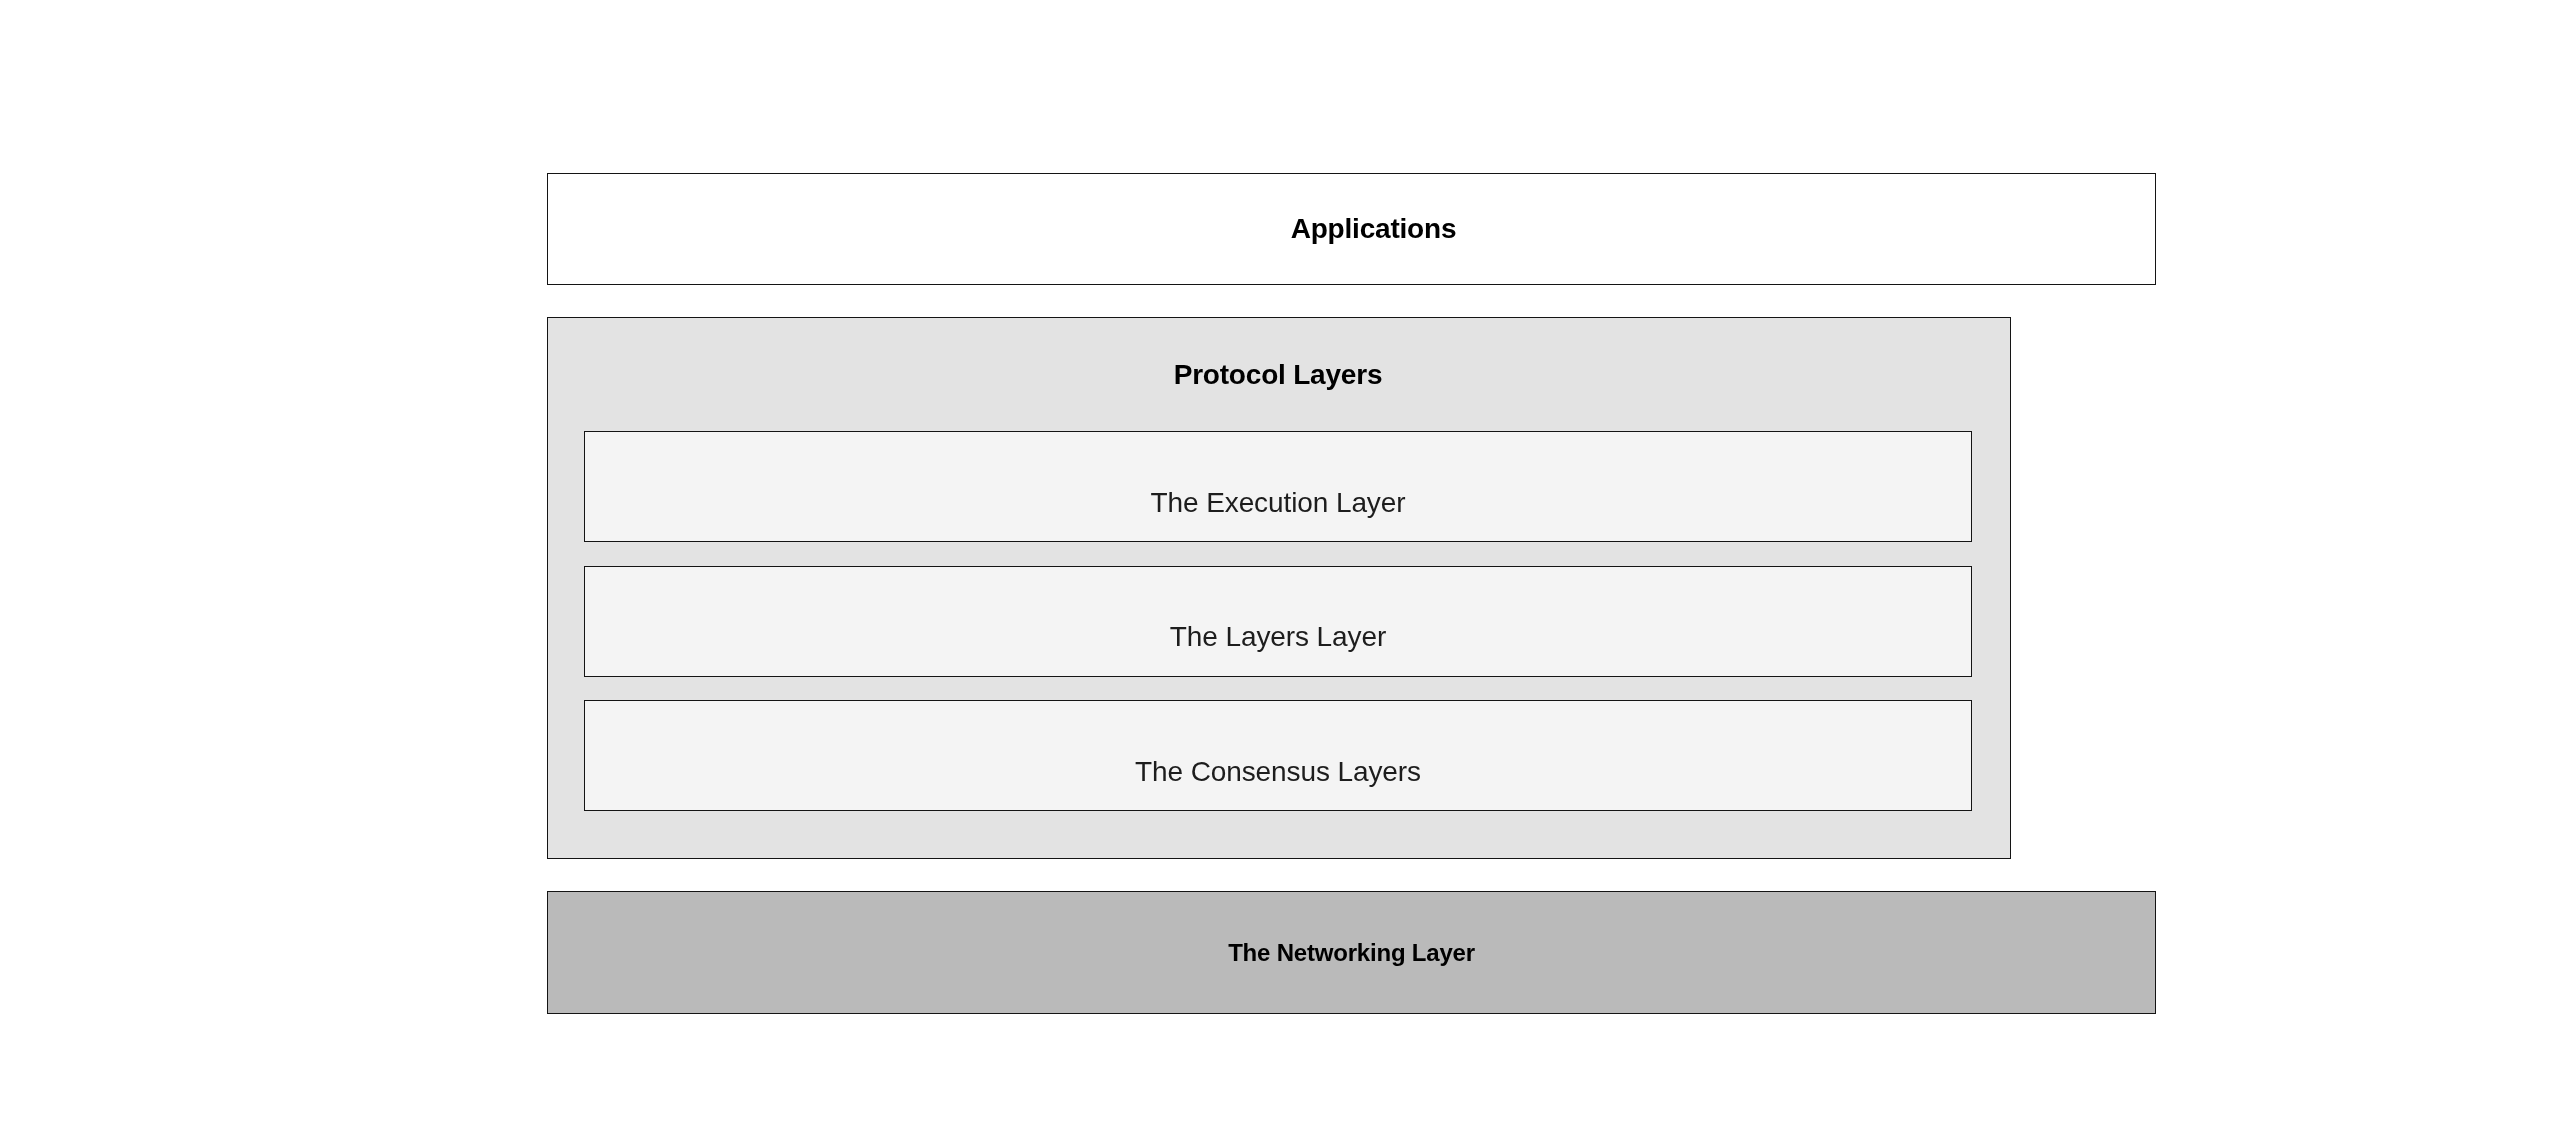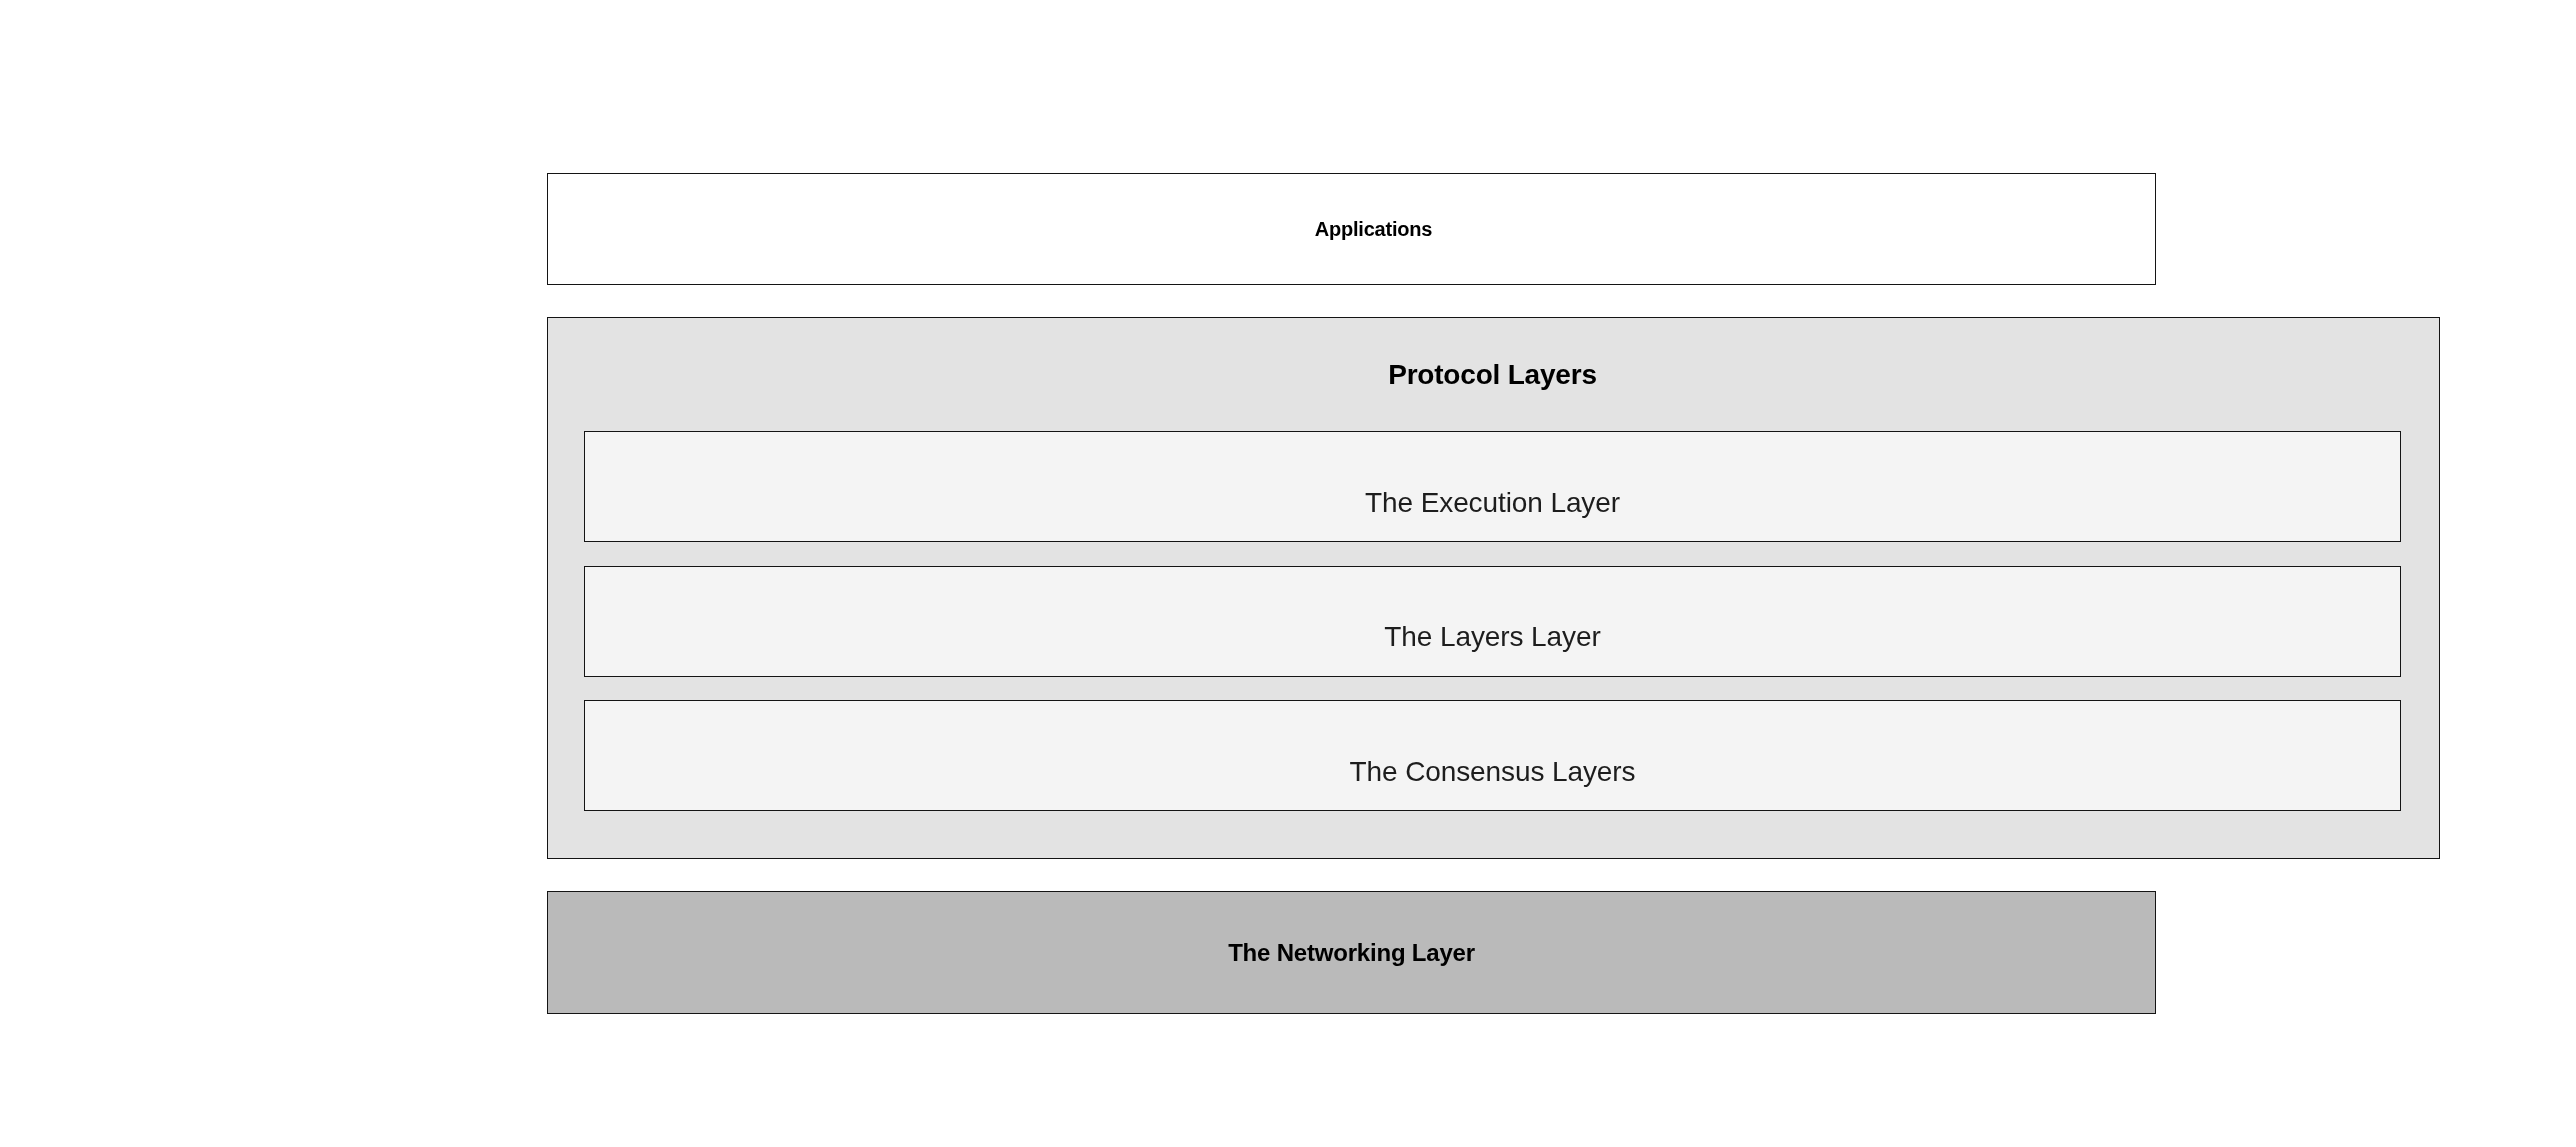--- a/index.html
+++ b/index.html
@@ -28,37 +28,37 @@
     box-sizing: border-box;
     width: 1609px;
     height: 112px;
     background: #ffffff;
     border: 1.9px solid #141414;
     display: flex;
     align-items: center;
     justify-content: center;
   }
   .applications-label {
-    font-size: 20px;
+    font-size: 28px;
     font-weight: 700;
     color: #000000;
     letter-spacing: -0.2px;
     line-height: 1;
     margin-left: 44px;
   }
 
   
   .band-gap {
     height: 32px;
   }
 
   
   .protocol-container {
     box-sizing: border-box;
-    width: 1893px;
+    width: 1464px;
     height: 542px;
     background: #e3e3e3;
     border: 1.9px solid #141414;
     padding: 0 38px 0 36px;
     display: flex;
     flex-direction: column;
   }
   .protocol-heading {
     height: 113px;
     display: flex;

